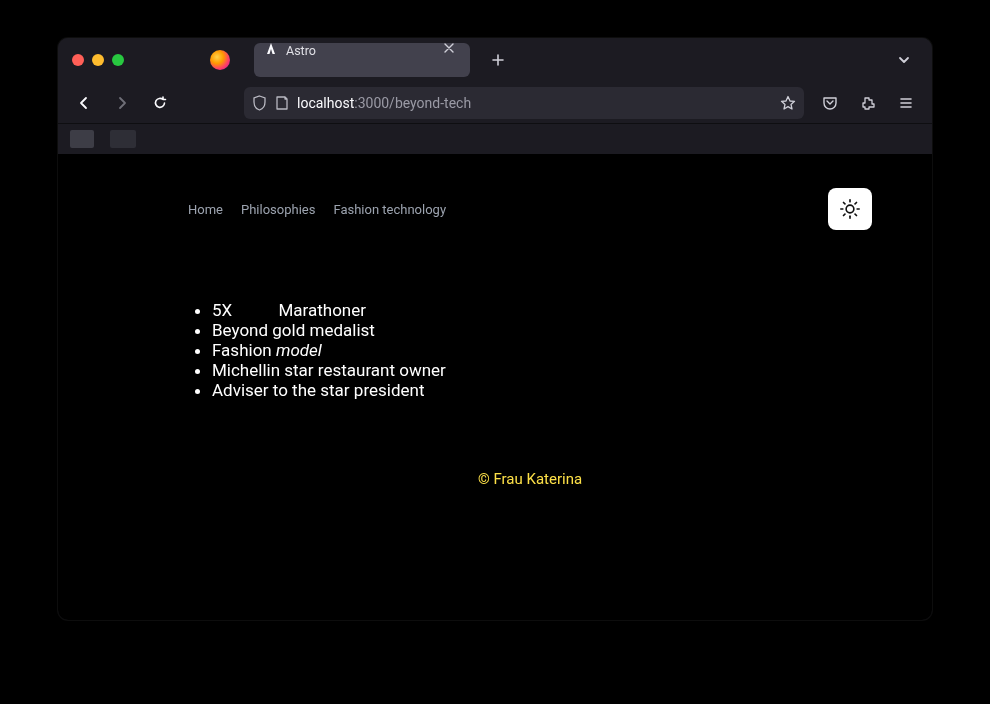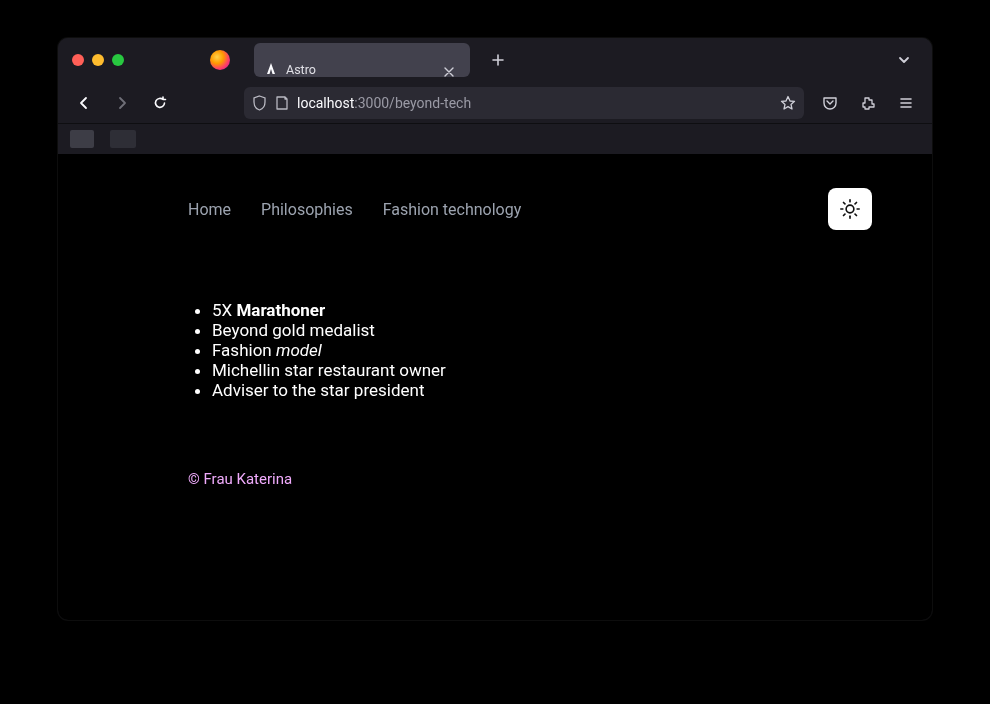--- a/index.html
+++ b/index.html
@@ -46,21 +46,21 @@
     width: 20px; height: 20px;
     margin-right: 24px;
     background: radial-gradient(circle at 35% 35%, #ffd24a 0%, #ff9a00 35%, #ff3b6b 65%, #b5179e 100%);
     border-radius: 50%;
   }
   .tab {
     height: 34px;
     background: #42414d;
     border-radius: 6px;
     display: flex;
-    align-items: flex-end;
+    align-items: flex-start;
     padding: 0 10px;
     width: 216px;
     color: #e0e0e6;
     font-size: 12.5px;
     gap: 8px;
   }
   .tab .favicon {
     width: 14px; height: 14px;
     display: flex; align-items: center; justify-content: center;
     color: #fbfbfe;
@@ -152,49 +152,49 @@
   }
   .page-inner {
     position: absolute;
     left: 130px;
     right: 60px;
     top: 34px;
   }
   .site-nav {
     display: flex;
     align-items: center;
-    gap: 30px;
-    font-size: 16px;
+    gap: 18px;
+    font-size: 13px;
     color: #9ca3af;
   }
   .site-nav .nav-link { color: #9ca3af; }
   .theme-toggle {
     margin-left: auto;
     width: 44px; height: 42px;
     background: #fff;
     border-radius: 8px;
     display: flex; align-items: center; justify-content: center;
     color: #111;
   }
   .content {
     margin-top: 70px;
     margin-left: 24px;
     font-size: 17px;
     line-height: 1.18;
     color: #fff;
   }
   .content ul { list-style: disc; padding-left: 0; }
   .content li { margin: 0; }
-  .content b { font-weight: 700; }
+  .content b { font-weight: 400; margin-left: 42px; }
   .content i { font-style: italic; }
   .footer {
     margin-top: 70px;
-    text-align: left;
+    text-align: center;
     font-size: 15px;
-    color: #f0abfc;
+    color: #fde047;
   }
   svg { display: block; }
 </style>
 </head>
 <body>
 
 <div class="browser-window">
 
   <div class="titlebar">
     <div class="traffic-lights">

